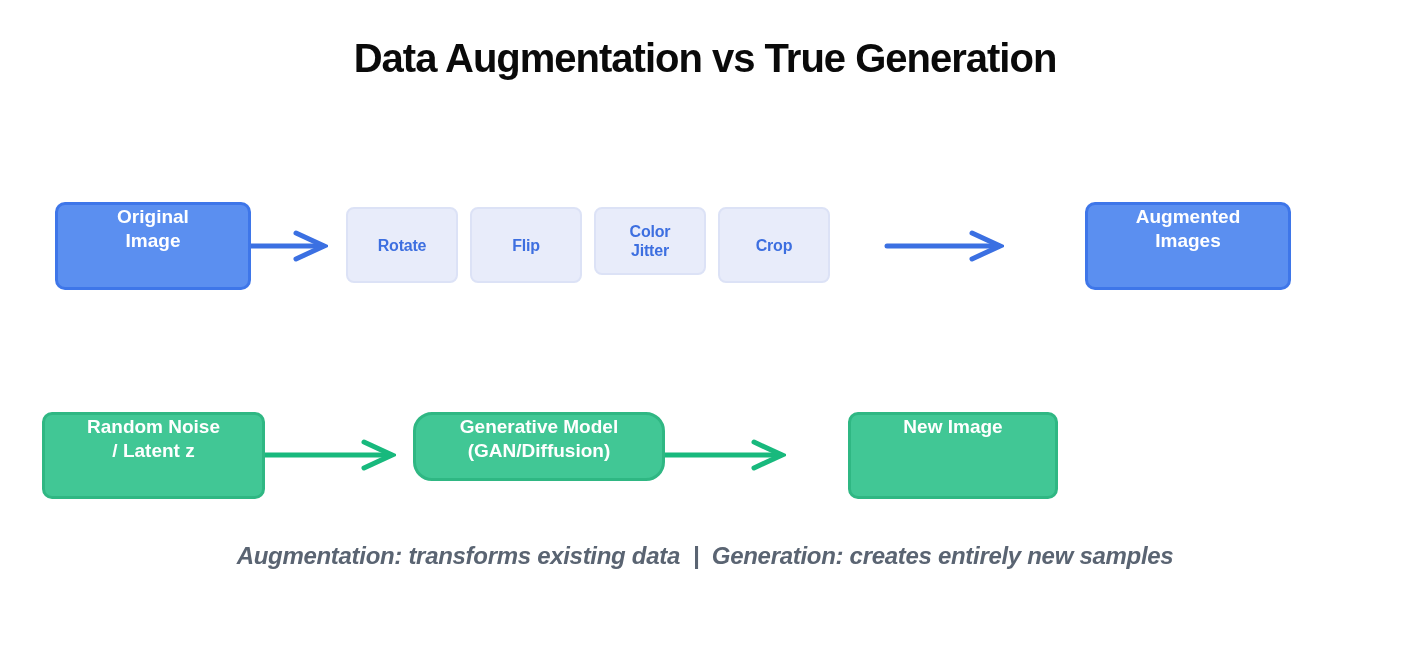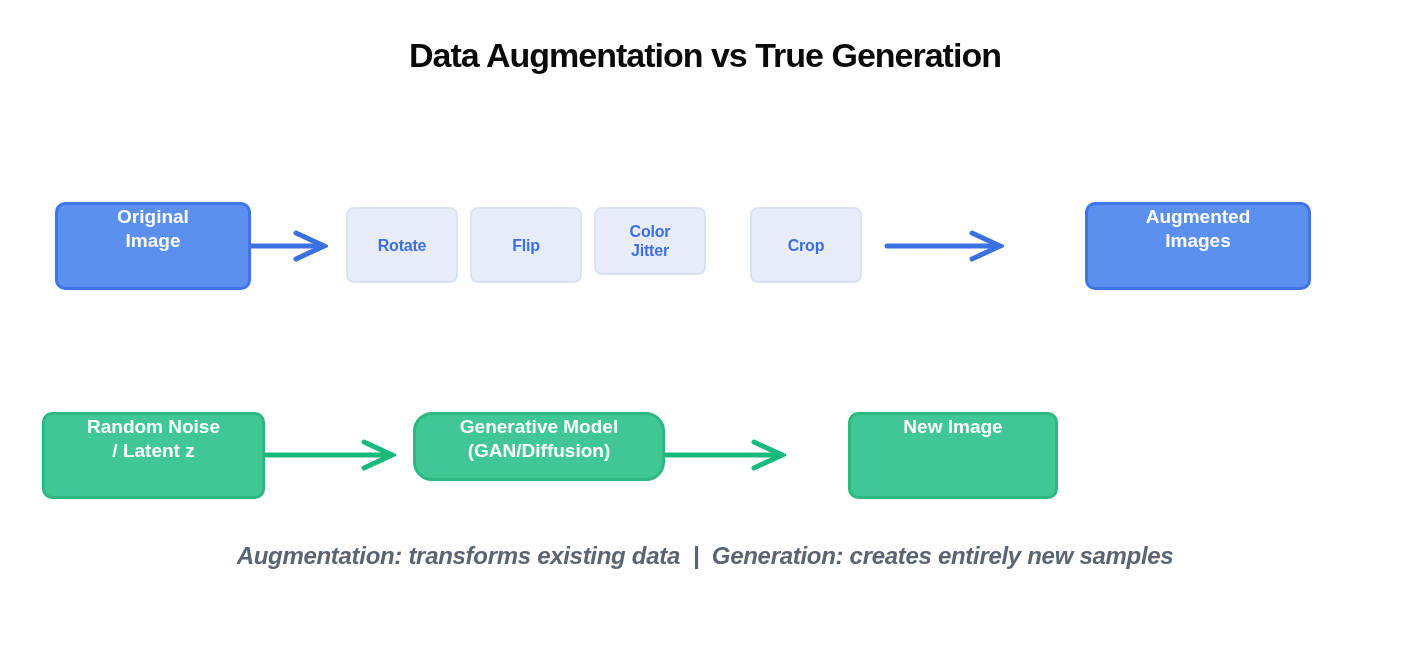--- a/index.html
+++ b/index.html
@@ -9,21 +9,21 @@
     --caption-text:#5A6472; --title-text:#0A0A0A; --box-text:#FFFFFF;
   }
   *{margin:0;padding:0;box-sizing:border-box;}
   html,body{background:#ffffff;}
   .canvas{
     position:relative;width:1410px;height:660px;background:#ffffff;overflow:hidden;
     font-family:"Liberation Sans","DejaVu Sans",sans-serif;
   }
   .title{
     position:absolute;left:0;top:36px;width:1410px;text-align:center;
-    font-size:34px;font-weight:bold;letter-spacing:-1px;color:var(--title-text,#0A0A0A);
+    font-size:40px;font-weight:bold;letter-spacing:-1px;color:var(--title-text,#0A0A0A);
   }
   .box{
     position:absolute;display:flex;align-items:flex-start;justify-content:center;
     text-align:center;border-radius:10px;z-index:2;
   }
   .box-label{
     white-space:pre-line;color:var(--box-text,#fff);font-weight:bold;
     font-size:19px;line-height:24px;
   }
   .box-blue{background:var(--blue-fill,#5B8FF0);border:3px solid var(--blue-border,#3E76E9);}
@@ -67,30 +67,30 @@
   <div class="chip" style="left:346px;top:207px;width:112px;height:76px;">
     <span class="chip-label">Rotate</span>
   </div>
   <div class="chip" style="left:470px;top:207px;width:112px;height:76px;">
     <span class="chip-label">Flip</span>
   </div>
   <div class="chip" style="left:594px;top:207px;width:112px;height:68px;">
     <span class="chip-label">Color
 Jitter</span>
   </div>
-  <div class="chip" style="left:750px;top:207px;width:112px;height:76px;">
+  <div class="chip" style="left:718px;top:207px;width:112px;height:76px;">
     <span class="chip-label">Crop</span>
   </div>
 
   <svg class="arrow arrow-blue" style="left:884px;top:226px;" width="120" height="40" viewBox="0 0 120 40">
     <line x1="3" y1="20" x2="112" y2="20"></line>
     <polyline points="88,7 116,20 88,33"></polyline>
   </svg>
 
-  <div class="box box-blue" style="left:1085px;top:202px;width:226px;height:88px;">
+  <div class="box box-blue" style="left:1085px;top:202px;width:206px;height:88px;">
     <span class="box-label">Augmented
 Images</span>
   </div>
 
   <div class="box box-green" style="left:42px;top:412px;width:223px;height:87px;">
     <span class="box-label">Random Noise
 / Latent z</span>
   </div>
 
   <svg class="arrow arrow-green" style="left:246px;top:435px;" width="150" height="40" viewBox="0 0 150 40">

